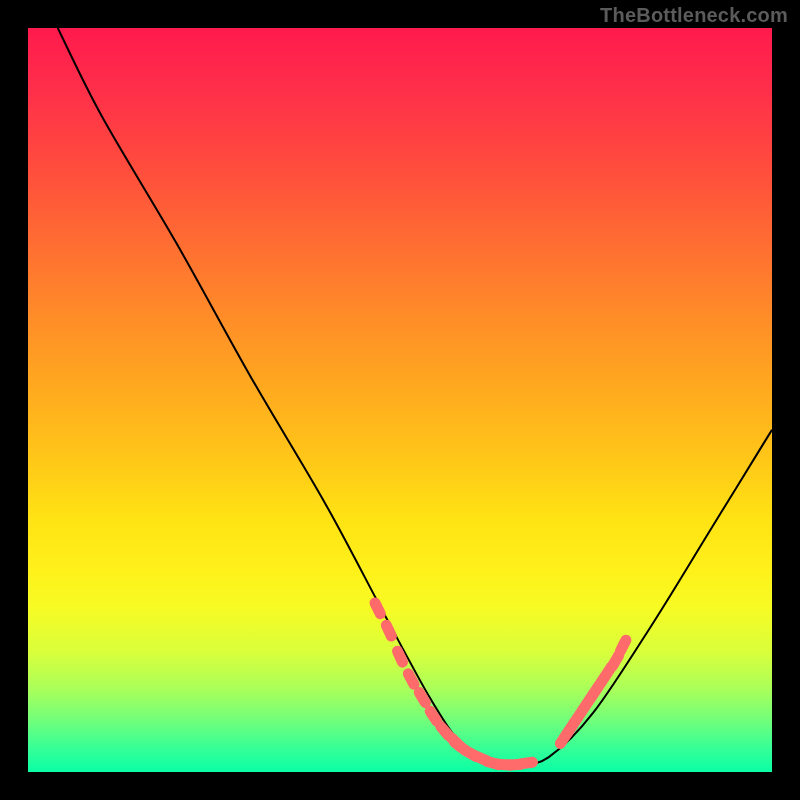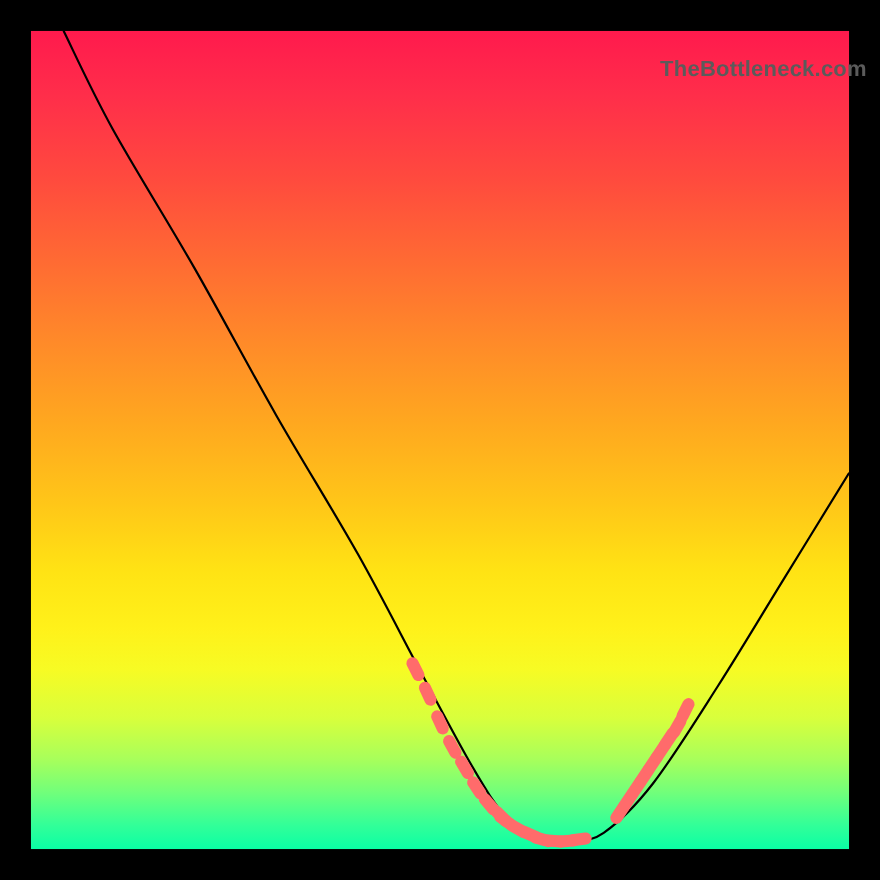--- a/index.html
+++ b/index.html
@@ -50,21 +50,20 @@
   }
   .watermark {
     position: absolute;
     top: 4px;
     right: 12px;
     font-size: 20px;
     font-weight: 600;
     color: #5b5b5b;
     letter-spacing: 0.2px;
     user-select: none;
-    margin-top: 48px;
   }
   svg.curve {
     position: absolute;
     inset: 0;
     width: 100%;
     height: 100%;
   }
 </style>
 </head>
 <body>

